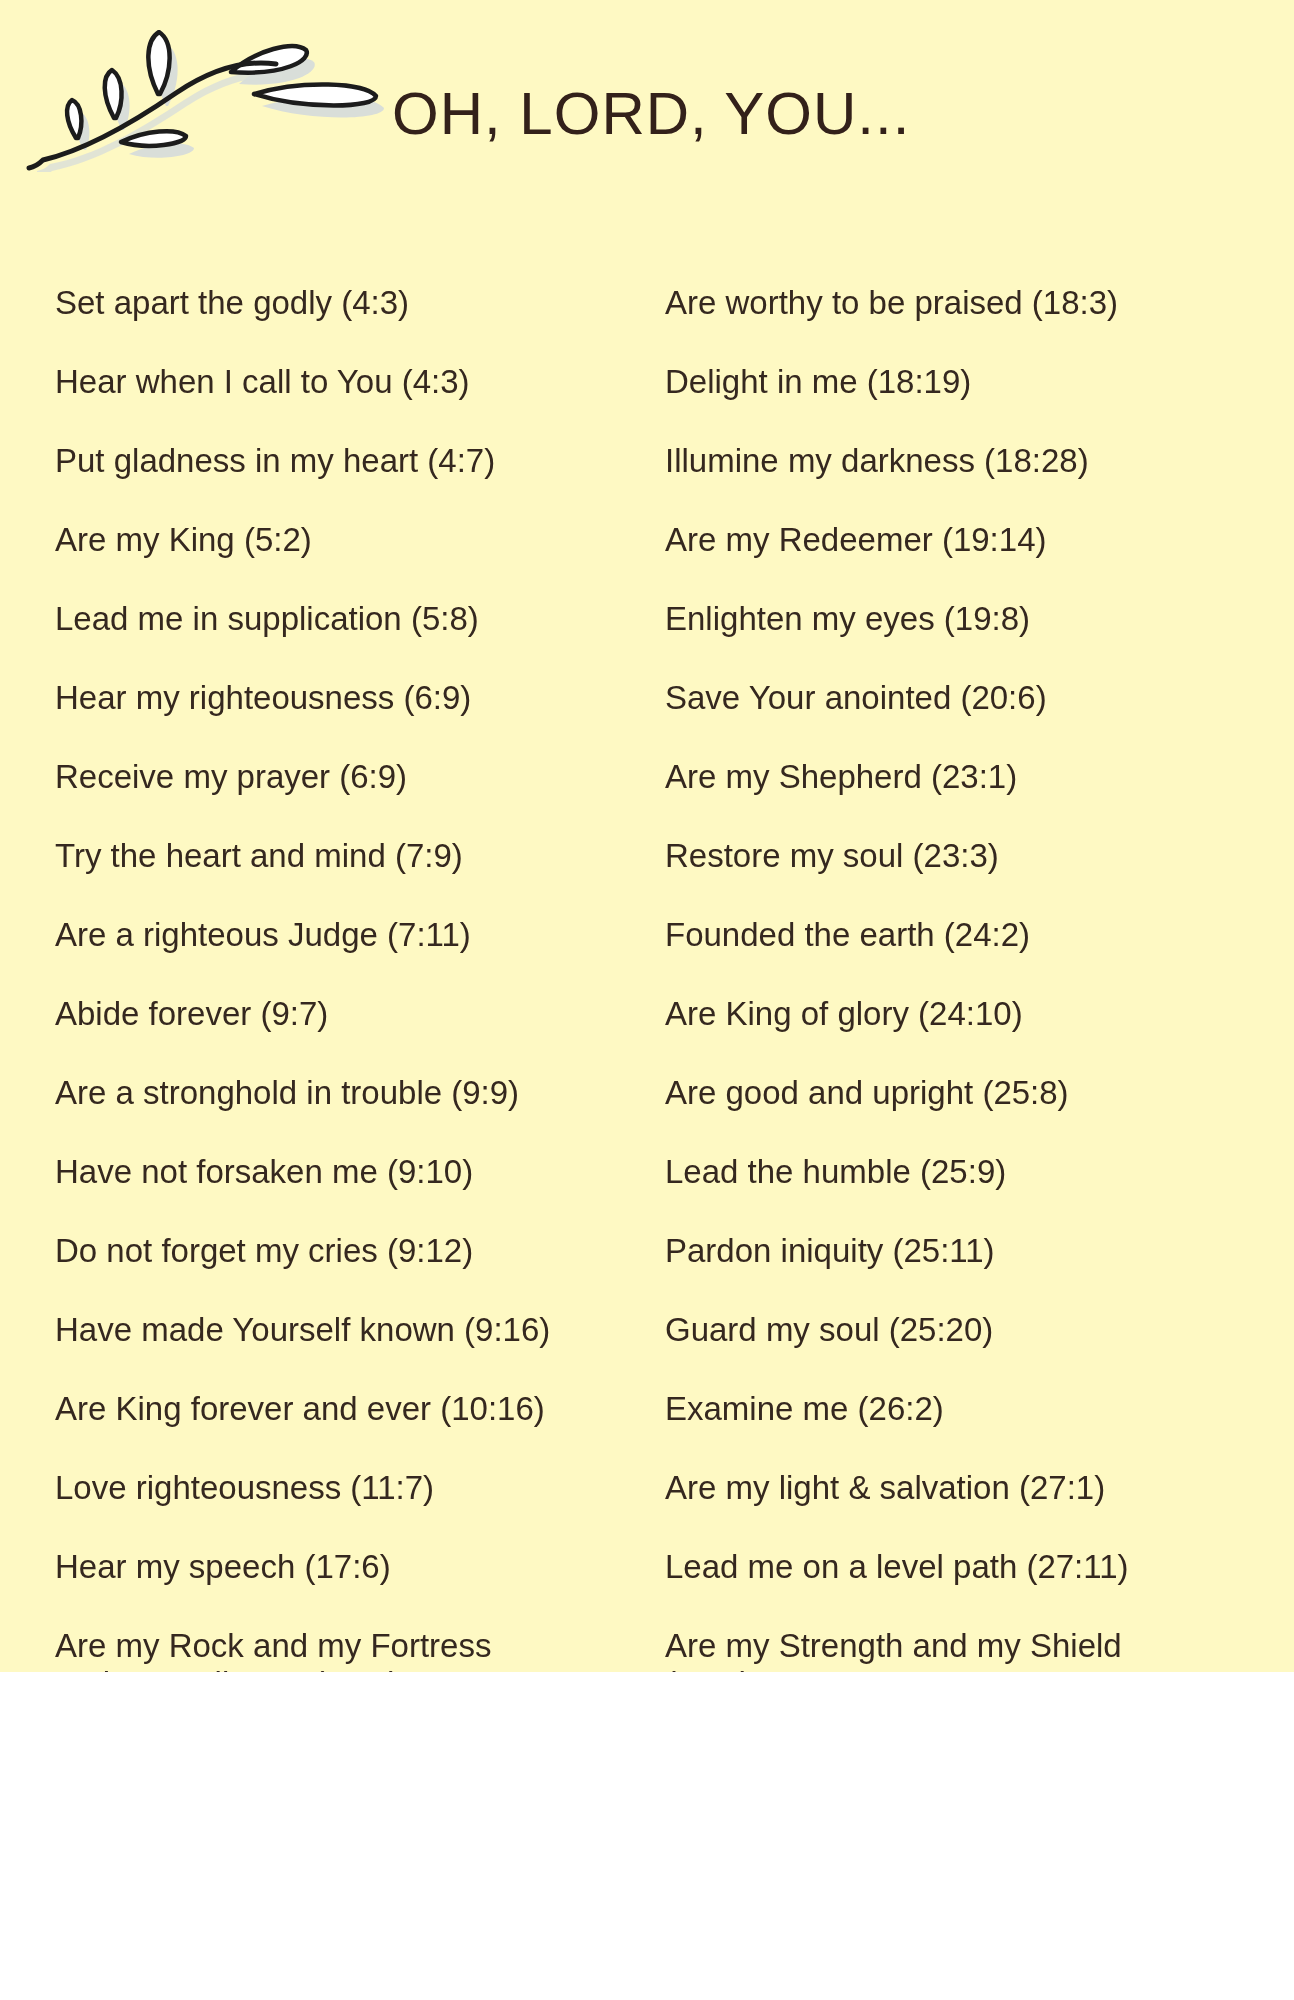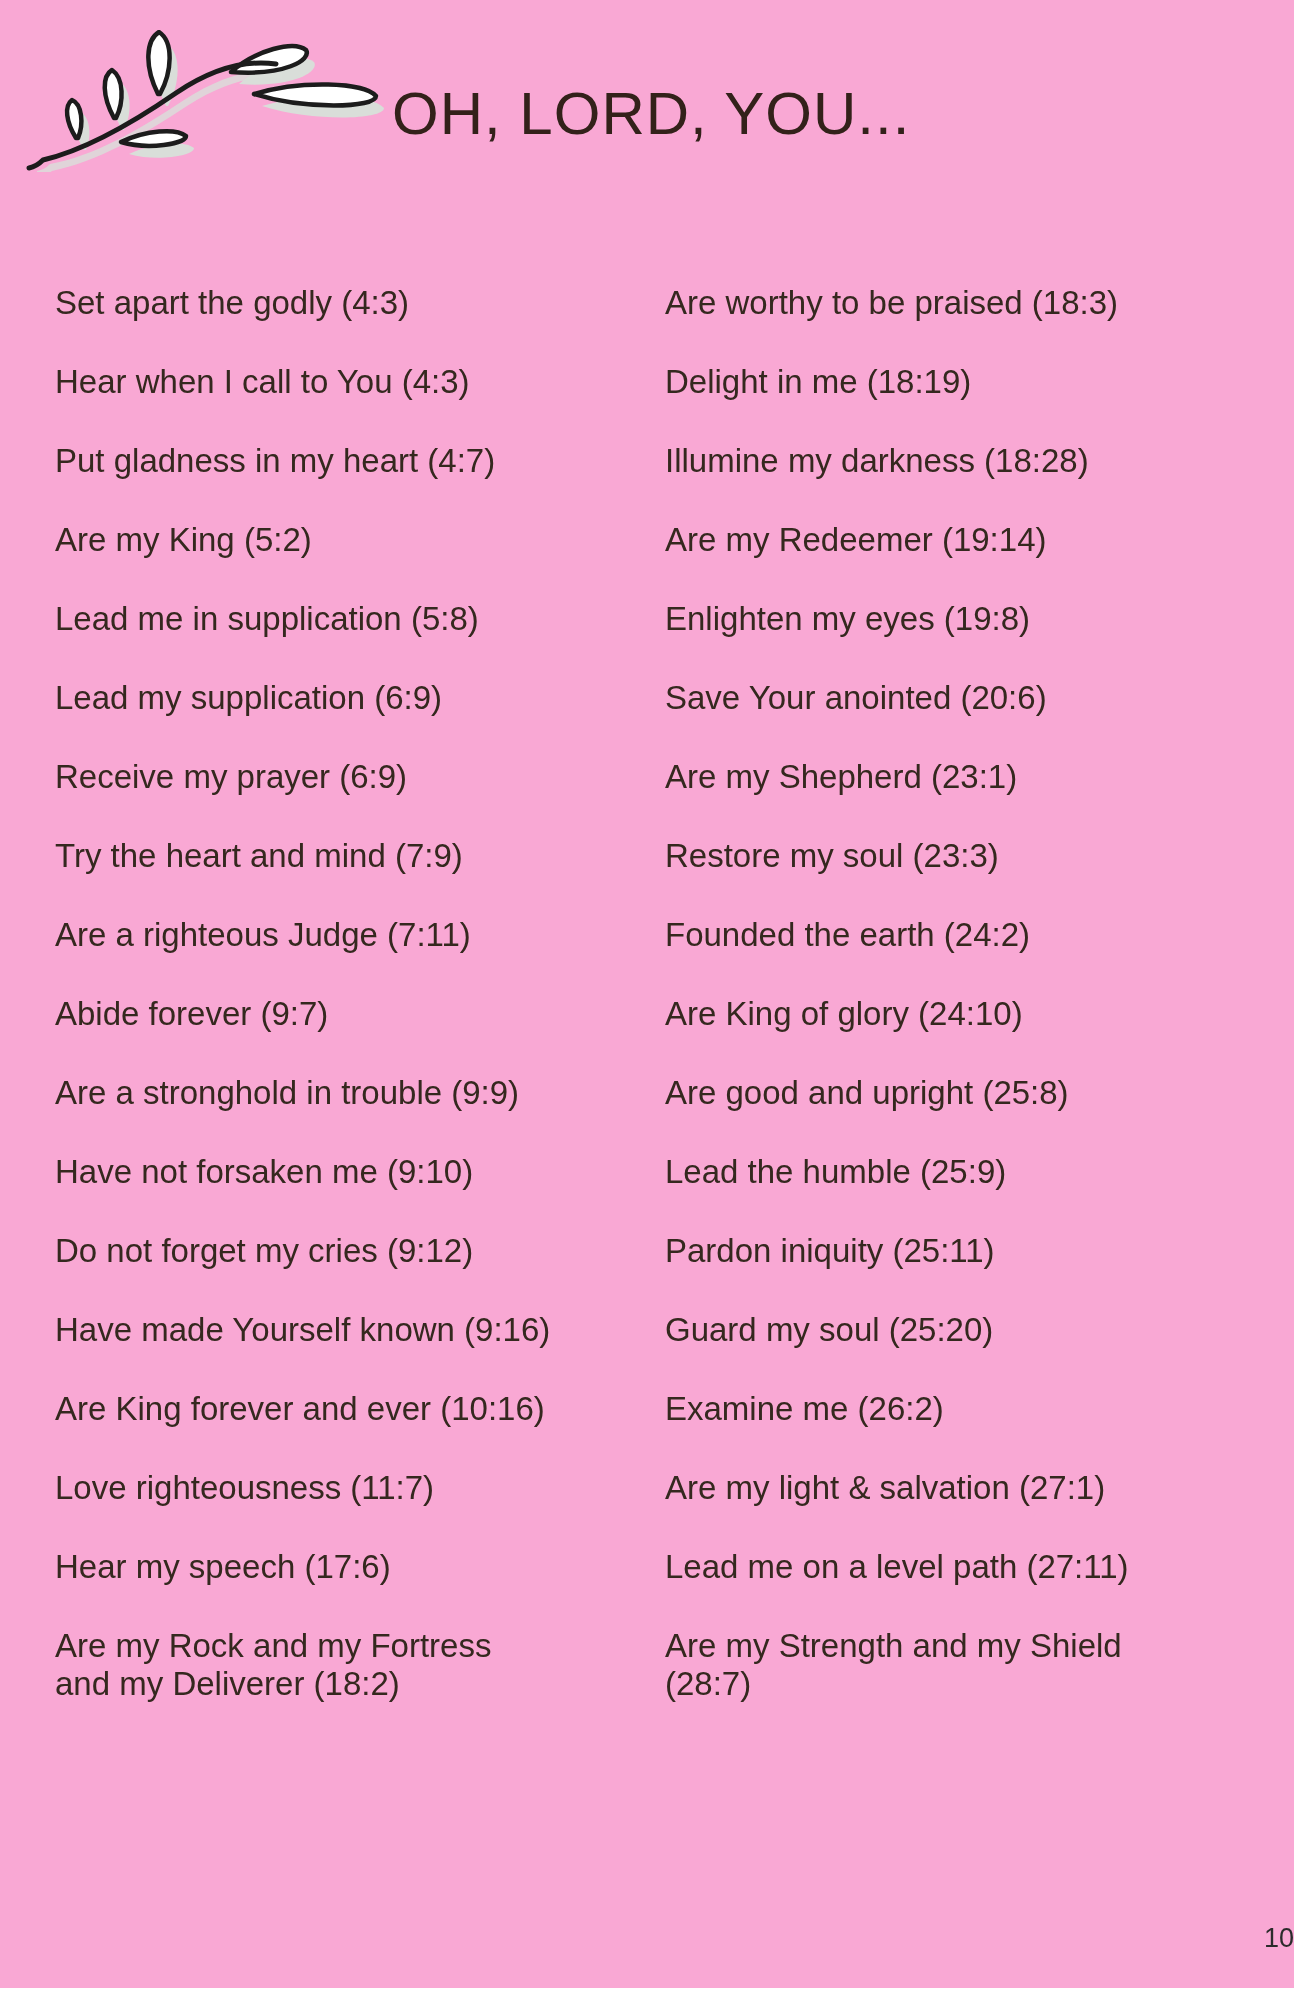--- a/index.html
+++ b/index.html
@@ -1,20 +1,20 @@
 <!DOCTYPE html>
 <html><head>
 <meta charset="utf-8">
 <style>
   html, body { margin: 0; padding: 0; background: #ffffff; }
   .page {
     position: relative;
     width: 1294px;
-    height: 1988px;
-    background: #f9a8d4;
+    height: 1672px;
+    background: #fef9c3;
     font-family: "Liberation Sans", sans-serif;
     overflow: hidden;
   }
   .branch {
     position: absolute;
     left: 26px;
     top: 30px;
     width: 360px;
     height: 142px;
   }
@@ -86,21 +86,21 @@
 
   <div class="title">OH, LORD, YOU...</div>
 
   <div class="columns">
     <div class="col col-left">
         <p class="item">Set apart the godly (4:3)</p>
         <p class="item">Hear when I call to You (4:3)</p>
         <p class="item">Put gladness in my heart (4:7)</p>
         <p class="item">Are my King (5:2)</p>
         <p class="item">Lead me in supplication (5:8)</p>
-        <p class="item">Lead my supplication (6:9)</p>
+        <p class="item">Hear my righteousness (6:9)</p>
         <p class="item">Receive my prayer (6:9)</p>
         <p class="item">Try the heart and mind (7:9)</p>
         <p class="item">Are a righteous Judge (7:11)</p>
         <p class="item">Abide forever (9:7)</p>
         <p class="item">Are a stronghold in trouble (9:9)</p>
         <p class="item">Have not forsaken me (9:10)</p>
         <p class="item">Do not forget my cries (9:12)</p>
         <p class="item">Have made Yourself known (9:16)</p>
         <p class="item">Are King forever and ever (10:16)</p>
         <p class="item">Love righteousness (11:7)</p>

